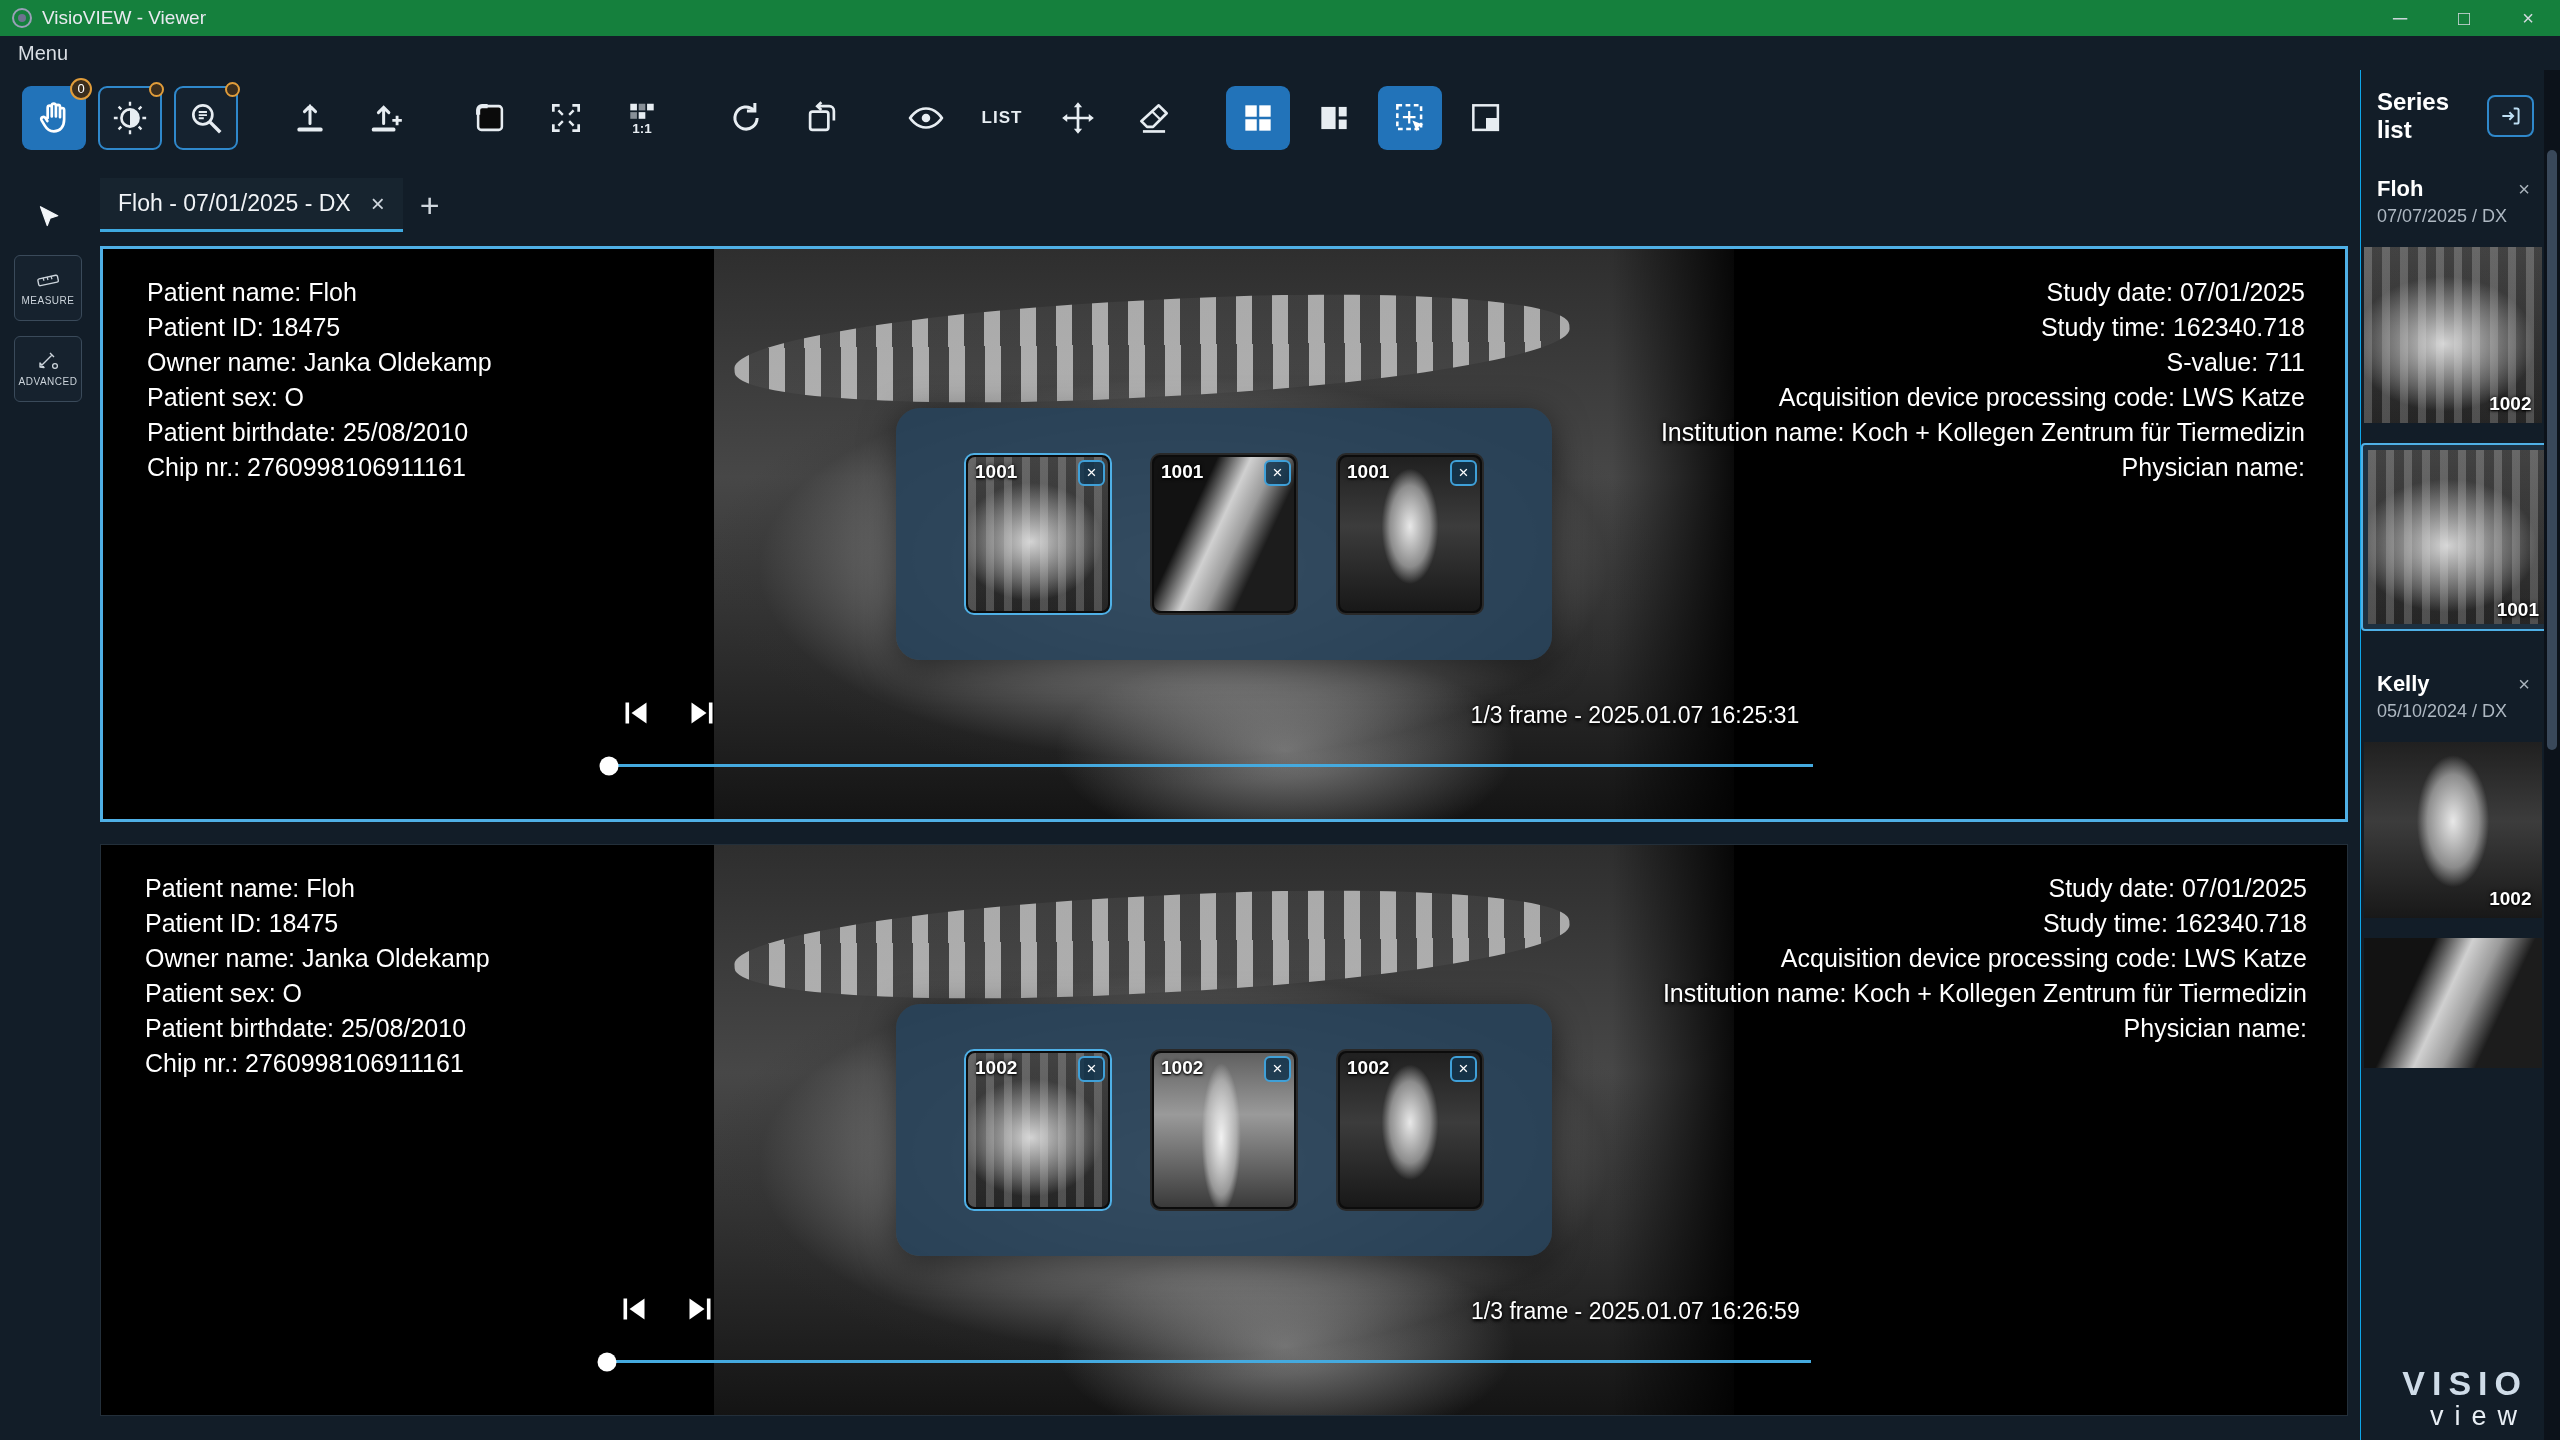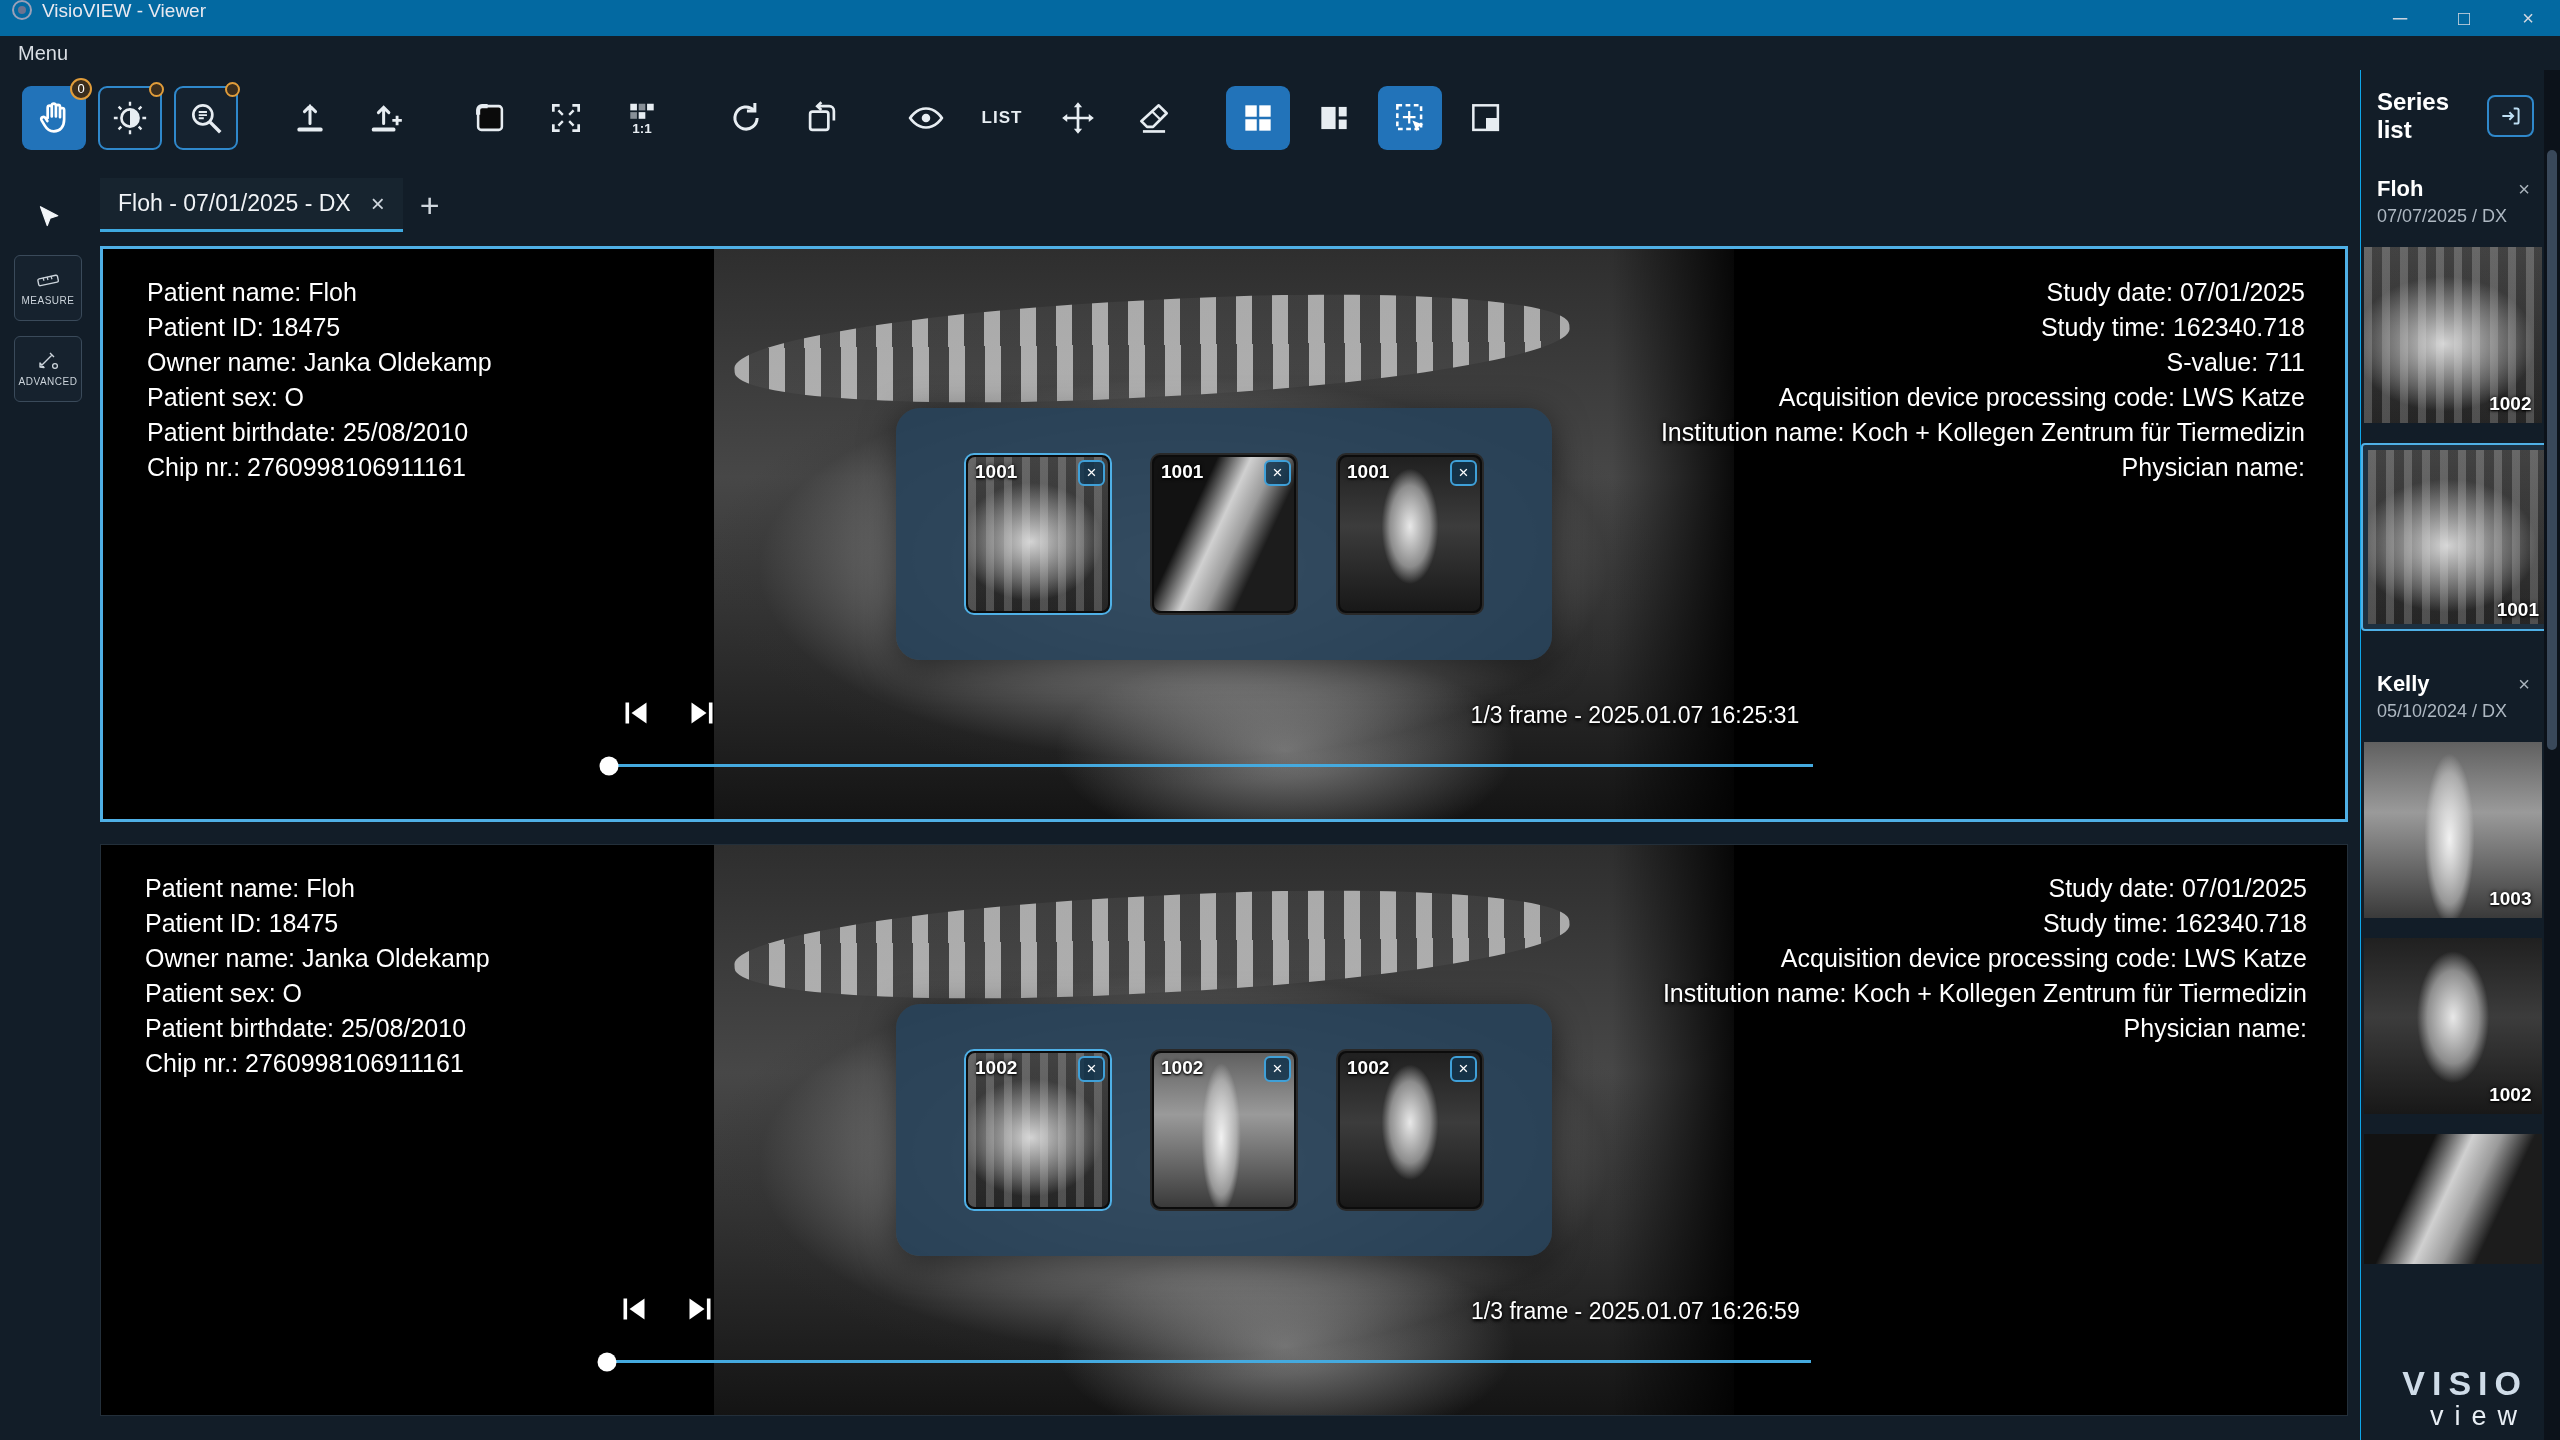--- a/index.html
+++ b/index.html
@@ -5,21 +5,21 @@
   * { margin:0; padding:0; box-sizing:border-box; }
   html,body { width:2560px; height:1440px; }
   body {
     background:#121d28; color:#fff;
     font-family:"Liberation Sans", sans-serif;
     overflow:hidden; position:relative; user-select:none;
   }
   svg { display:block; }
 
   
-  .titlebar { height:36px; background:#0369a1; display:flex; padding-left:12px; position:relative; }
+  .titlebar { height:36px; background:#15803d; display:flex; align-items:center; padding-left:12px; position:relative; }
   .logo-ring { width:20px; height:20px; border-radius:50%; border:2px solid #9aa0b8; position:relative; margin-right:10px; }
   .logo-ring::after { content:""; position:absolute; left:4px; top:4px; width:8px; height:8px; border-radius:50%; background:#6d7390; }
   .win-title { font-size:19px; color:#e9e9f0; }
   .win-controls { position:absolute; right:0; top:0; height:36px; display:flex; }
   .win-btn { width:64px; height:36px; display:flex; align-items:center; justify-content:center; font-size:20px; color:#d5d9e1; cursor:default; }
 
   
   .menubar { height:34px; display:flex; align-items:center; padding-left:18px; }
   .menu-item { font-size:20px; color:#d9dee4; }
 
@@ -476,24 +476,20 @@
       </div>
     </div>
 
     <div class="sb-group">
       <div class="sb-group-h">
         <span class="sb-name">Kelly</span>
         <span class="sb-close">×</span>
       </div>
       <div class="sb-sub">05/10/2024 / DX</div>
       <div class="sb-thumb">
-        <div class="simg sim-leg"></div>
-        <span class="sb-label">1003</span>
-      </div>
-      <div class="sb-thumb">
         <div class="simg sim-knee"></div>
         <span class="sb-label">1002</span>
       </div>
       <div class="sb-thumb partial">
         <div class="simg sim-elbow"></div>
       </div>
     </div>
 
     <div class="sb-logo">
       <div class="l1">VISIO</div>

